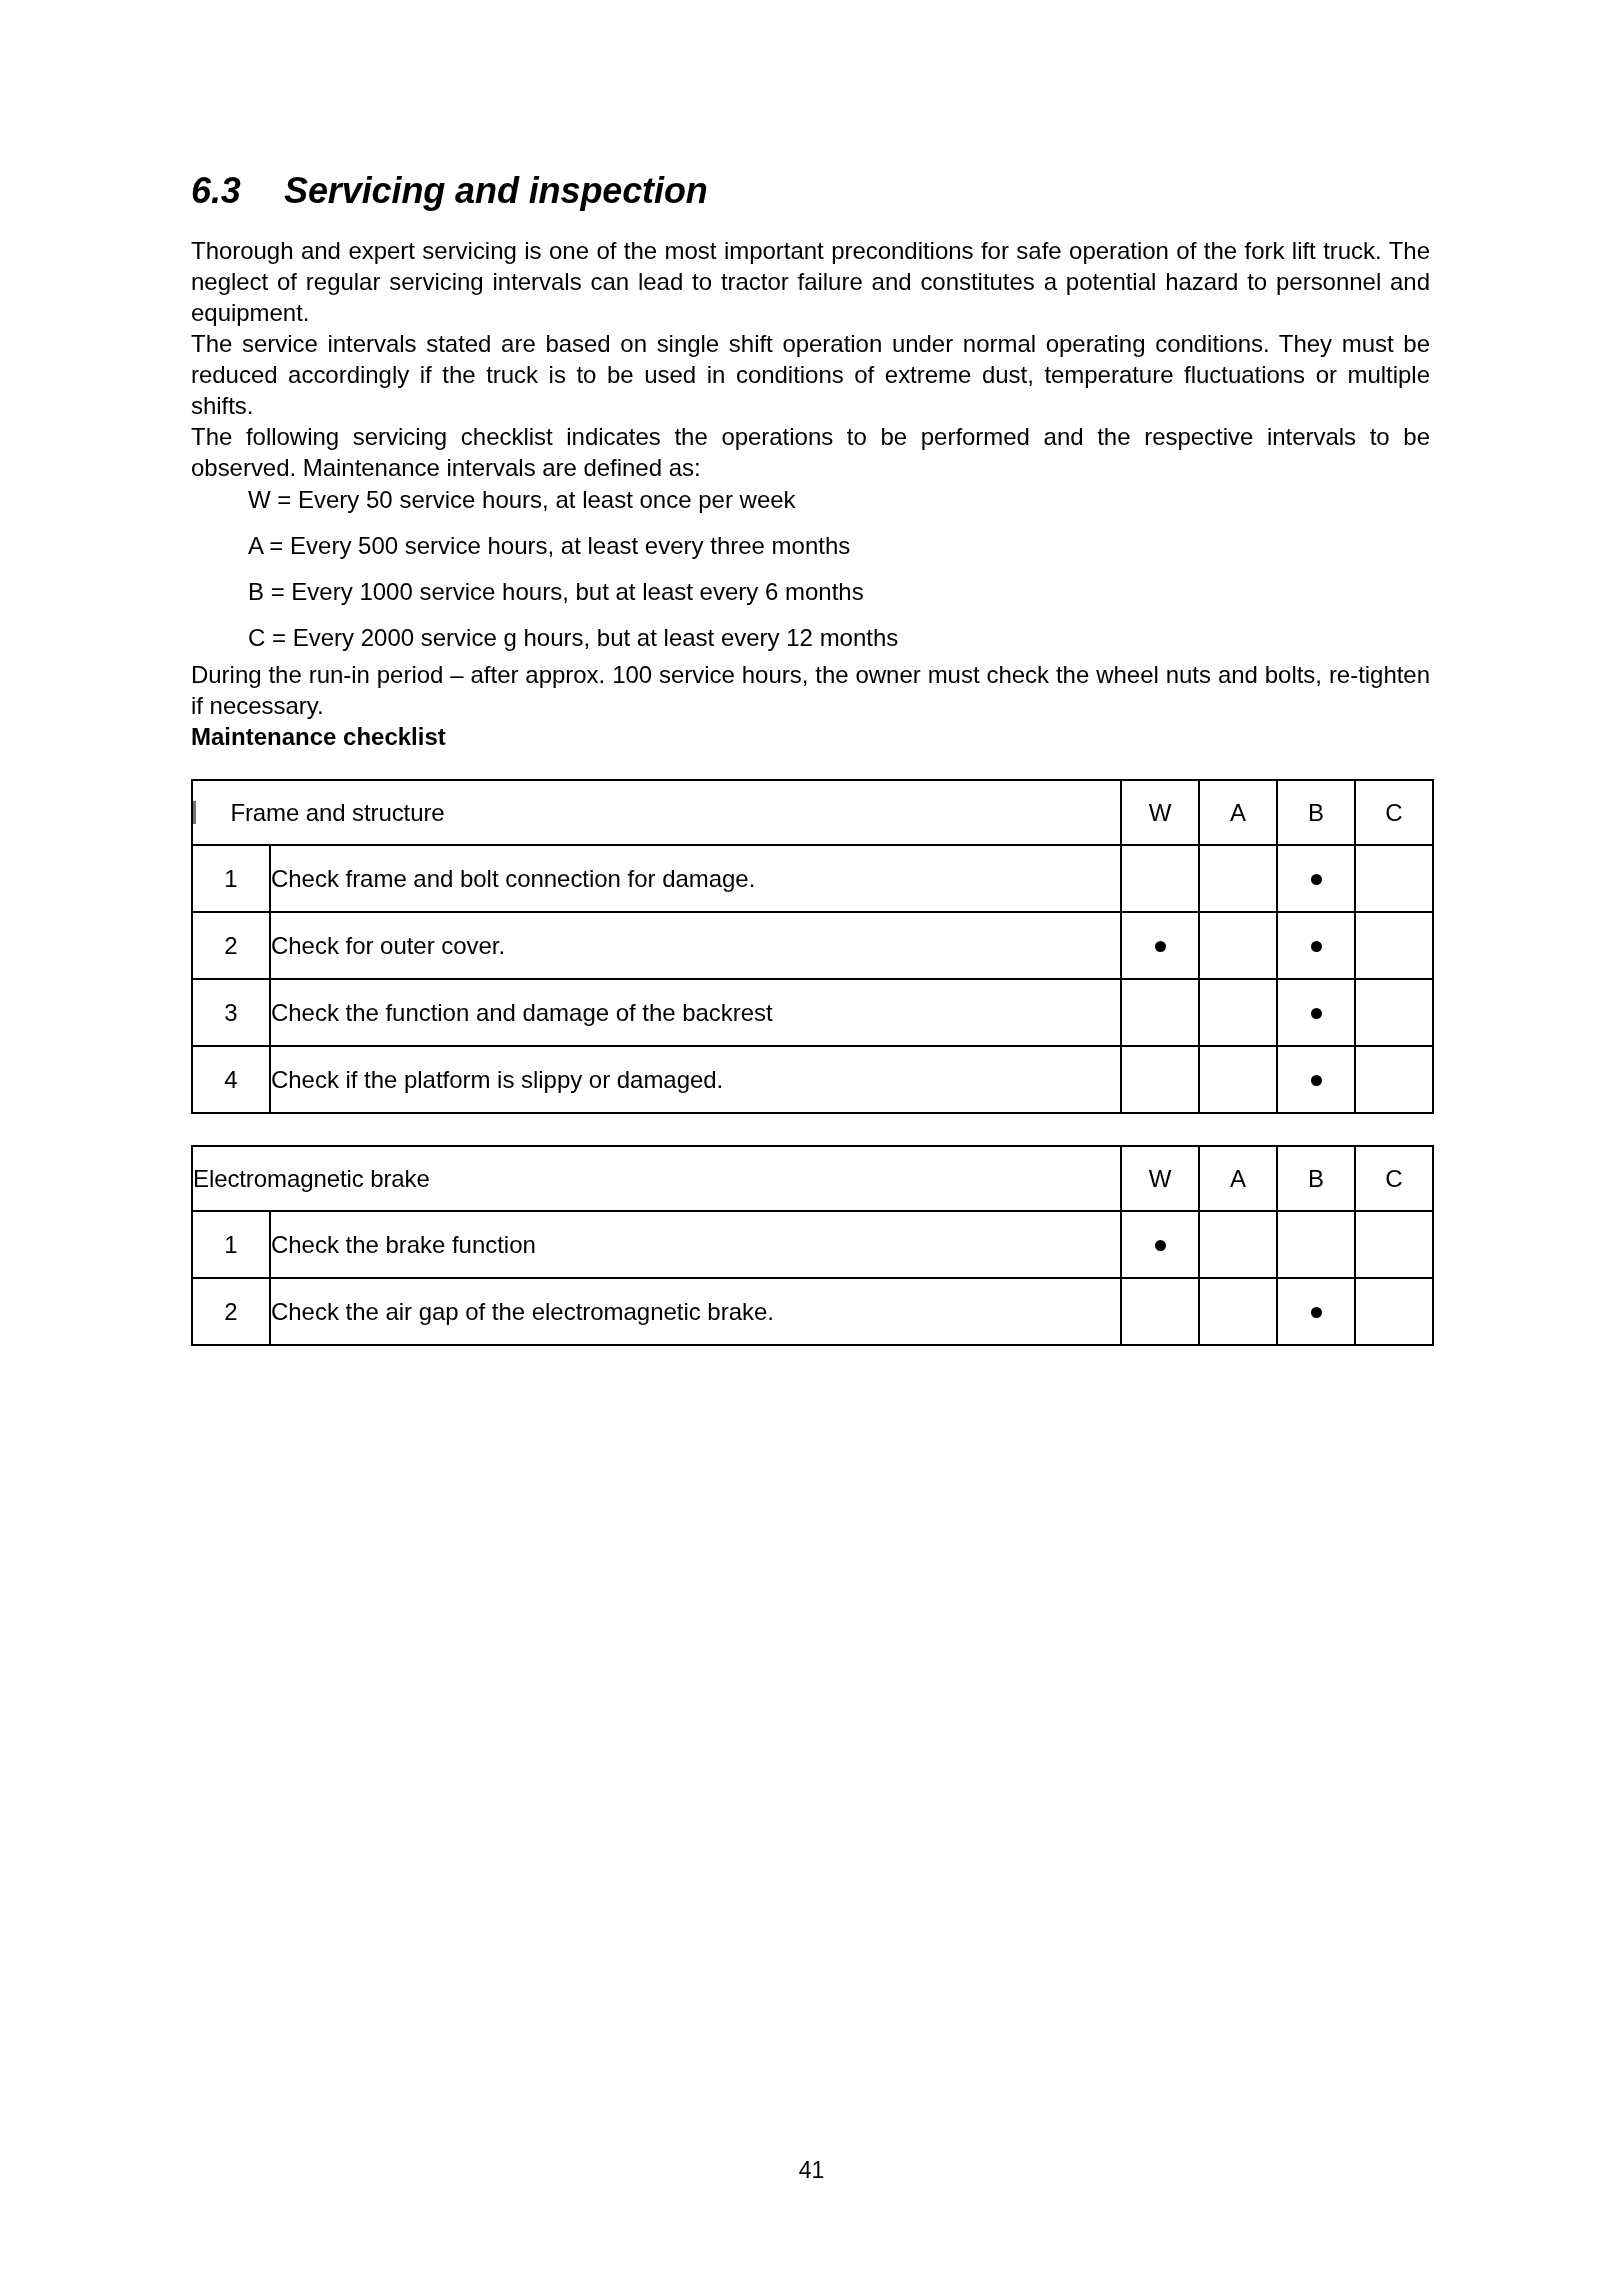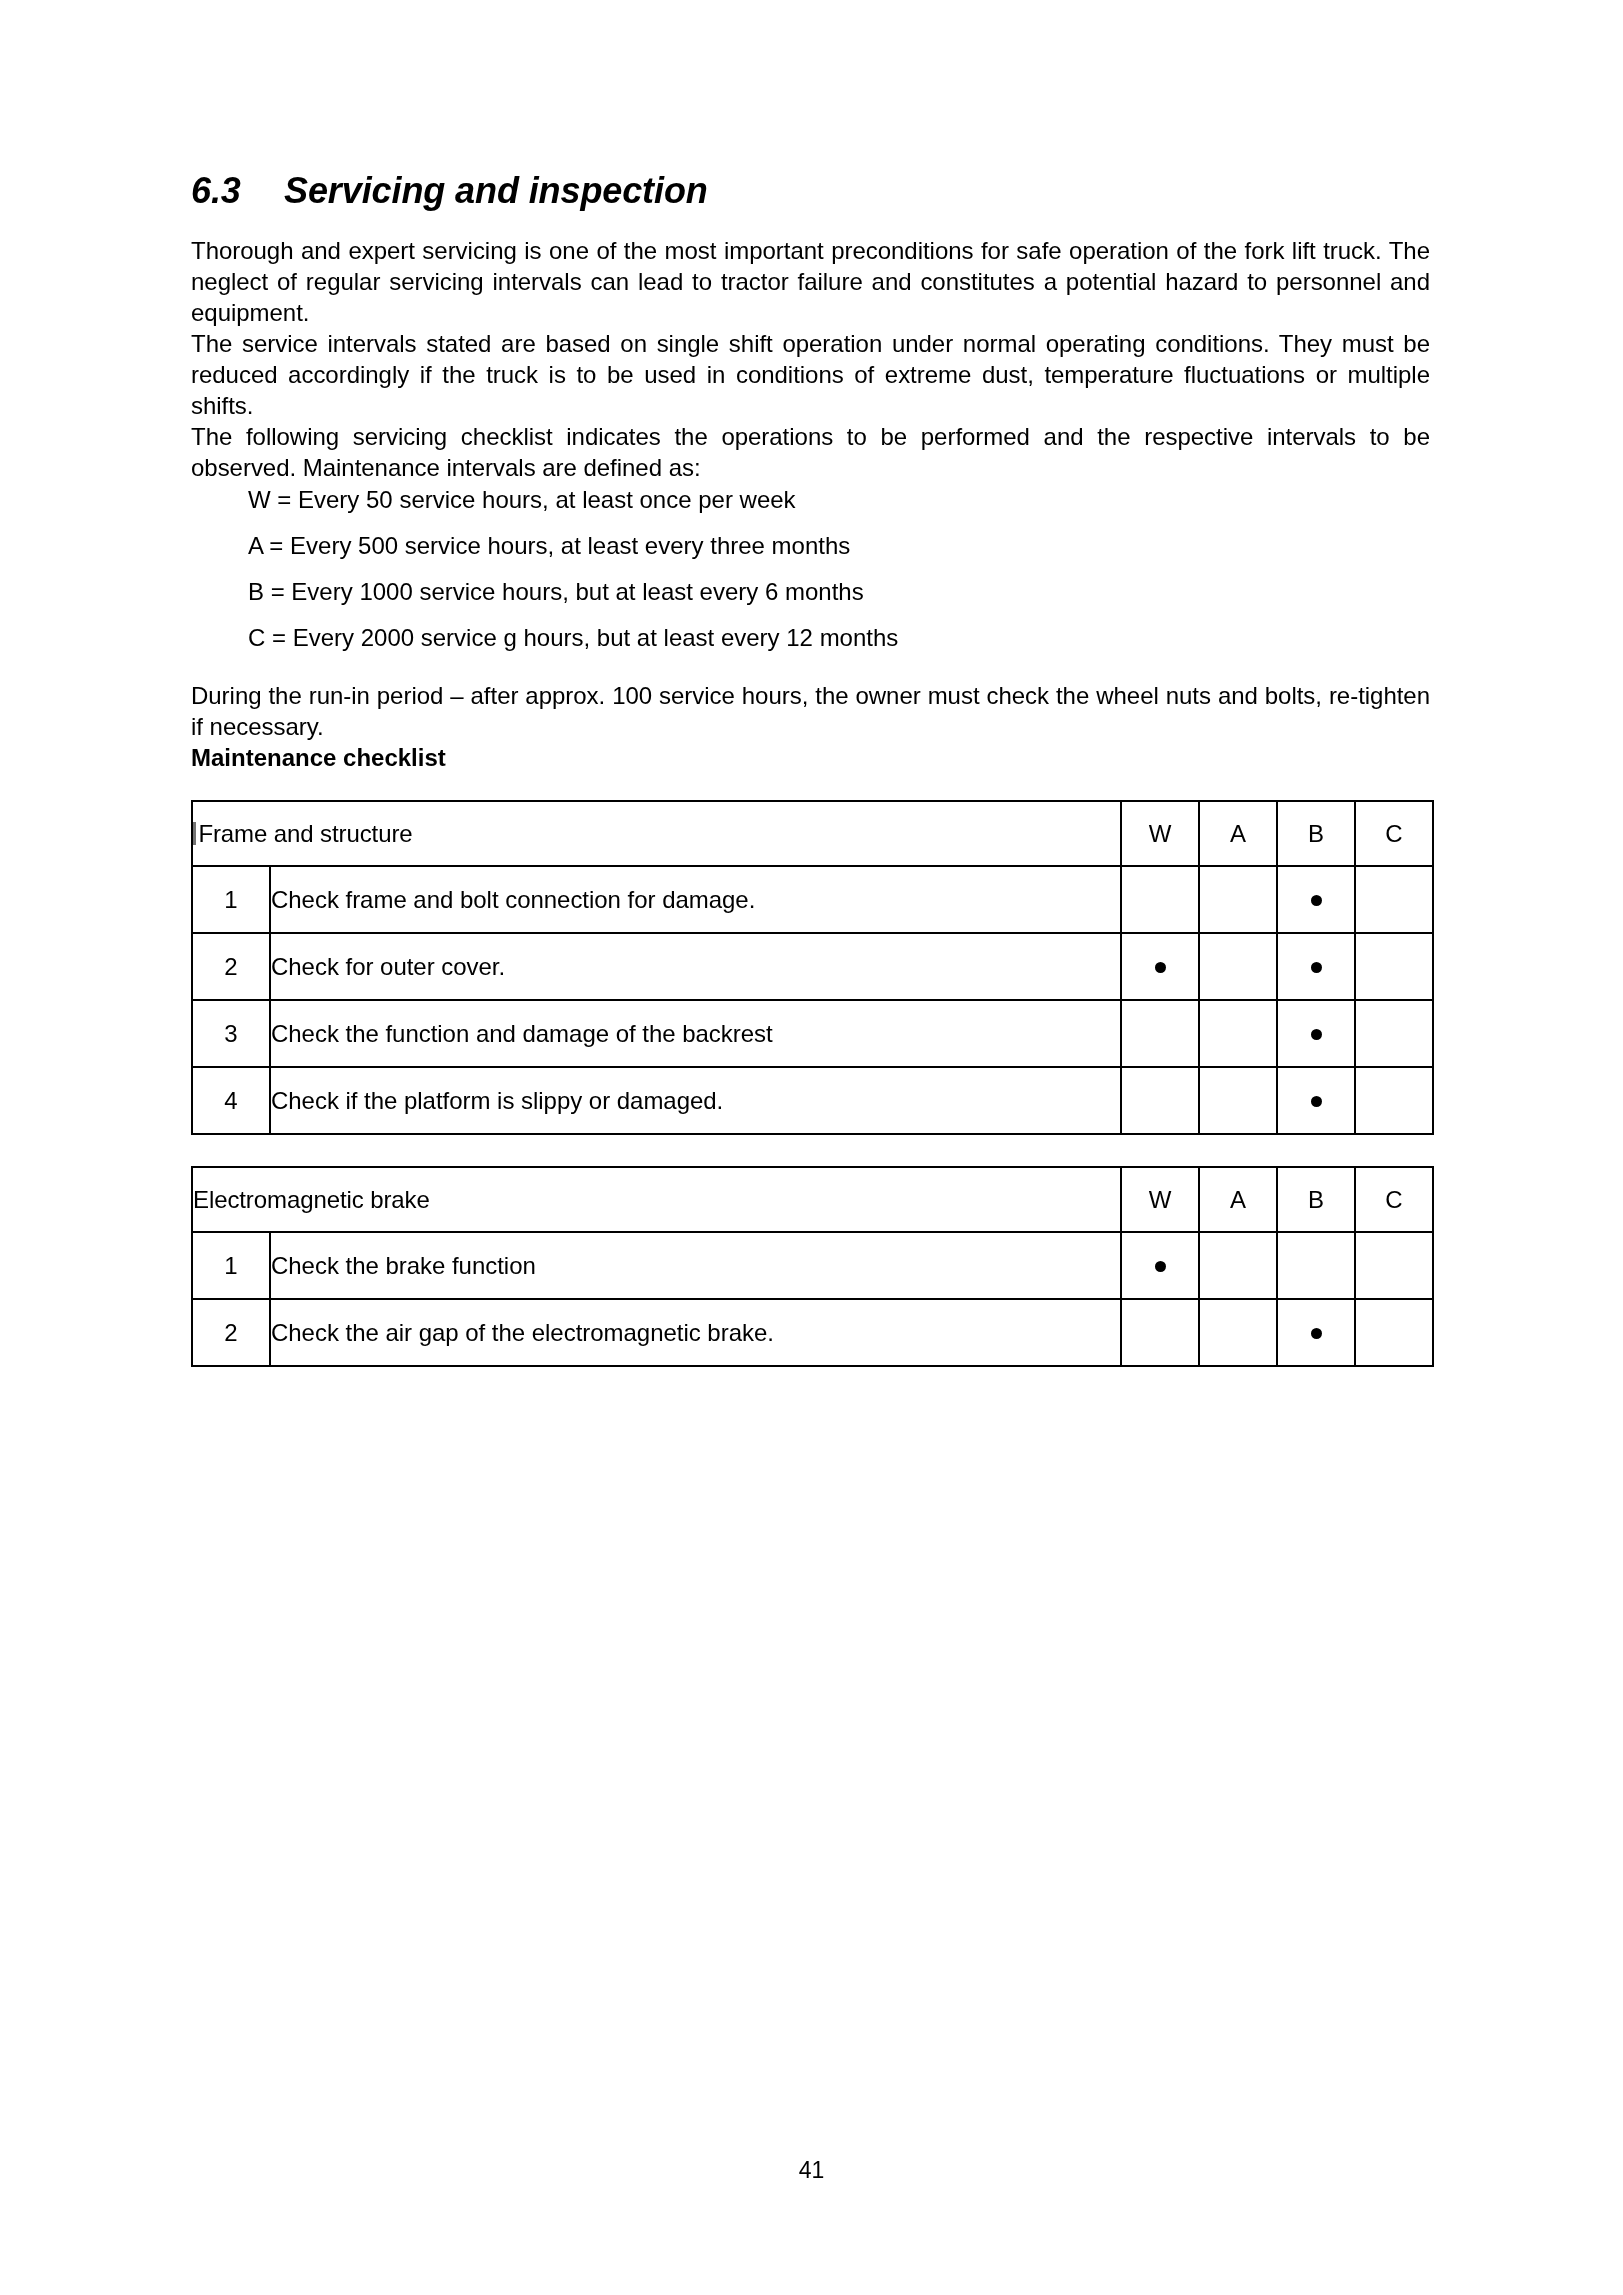--- a/index.html
+++ b/index.html
@@ -63,21 +63,21 @@
   }
   .defitem {
     font-size: 24px;
     line-height: 31px;
     padding-left: 57px;
     margin-top: 15px;
   }
   .defitem:first-child { margin-top: 1.4px; }
 
   .after-defs {
-    margin-top: 27px;
+    margin-top: 6px;
   }
 
   .subhead {
     font-size: 24px;
     line-height: 31px;
     font-weight: bold;
     margin: 0;
   }
 
   
@@ -109,20 +109,21 @@
     letter-spacing: -0.1px;
   }
   .hdr-mark {
     font-size: 24px;
     font-weight: bold;
     text-align: center;
   }
   .hdr-title-wrap {
     display: flex;
     align-items: center;
+    gap: 32px;
   }
   .hdr-artifact {
     display: inline-block;
     width: 2.7px;
     height: 23px;
     background: #000;
     margin-right: 2.7px;
     opacity: 0.55;
   }
 

